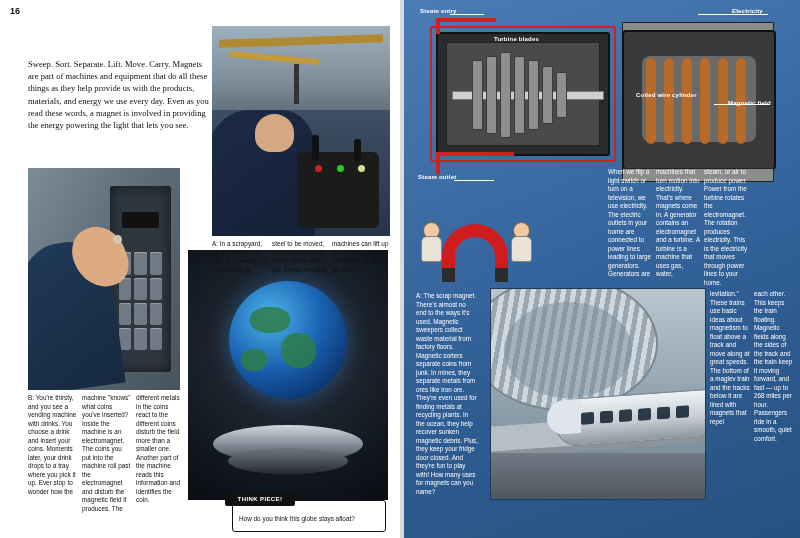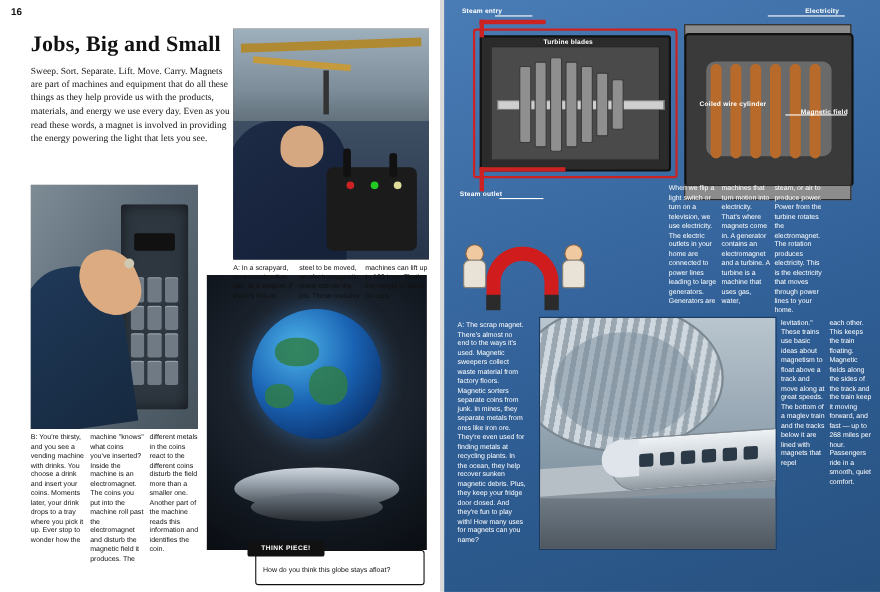--- a/index.html
+++ b/index.html
@@ -145,21 +145,20 @@
   .gutter{position:absolute;left:400px;top:0;width:4px;height:538px;background:#d9d9d9;}
 </style>
 </head>
 <body>
 
 <div class="page">
 
   <div class="left-page">
 
     <div class="page-number">16</div>
-    <div class="headline">Jobs, Big and Small</div>
     <div class="intro">Sweep. Sort. Separate. Lift. Move. Carry. Magnets are part of machines and equipment that do all these things as they help provide us with the products, materials, and energy we use every day. Even as you read these words, a magnet is involved in providing the energy powering the light that lets you see.</div>
 
     <div class="photo ph-crane">
       <div class="crane-sky"></div>
       <div class="crane-beam"></div>
       <div class="crane-beam2"></div>
       <div class="crane-hook"></div>
       <div class="crane-cabin"></div>
       <div class="crane-operator"></div>
       <div class="crane-skin"></div>

